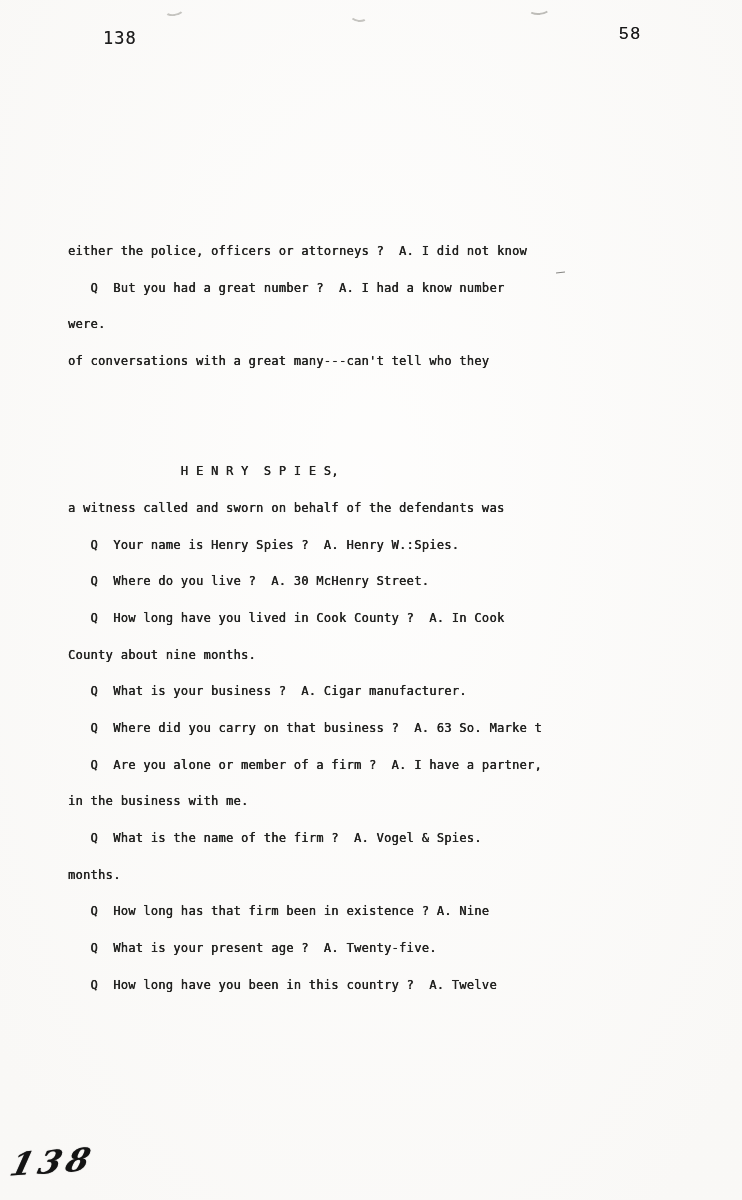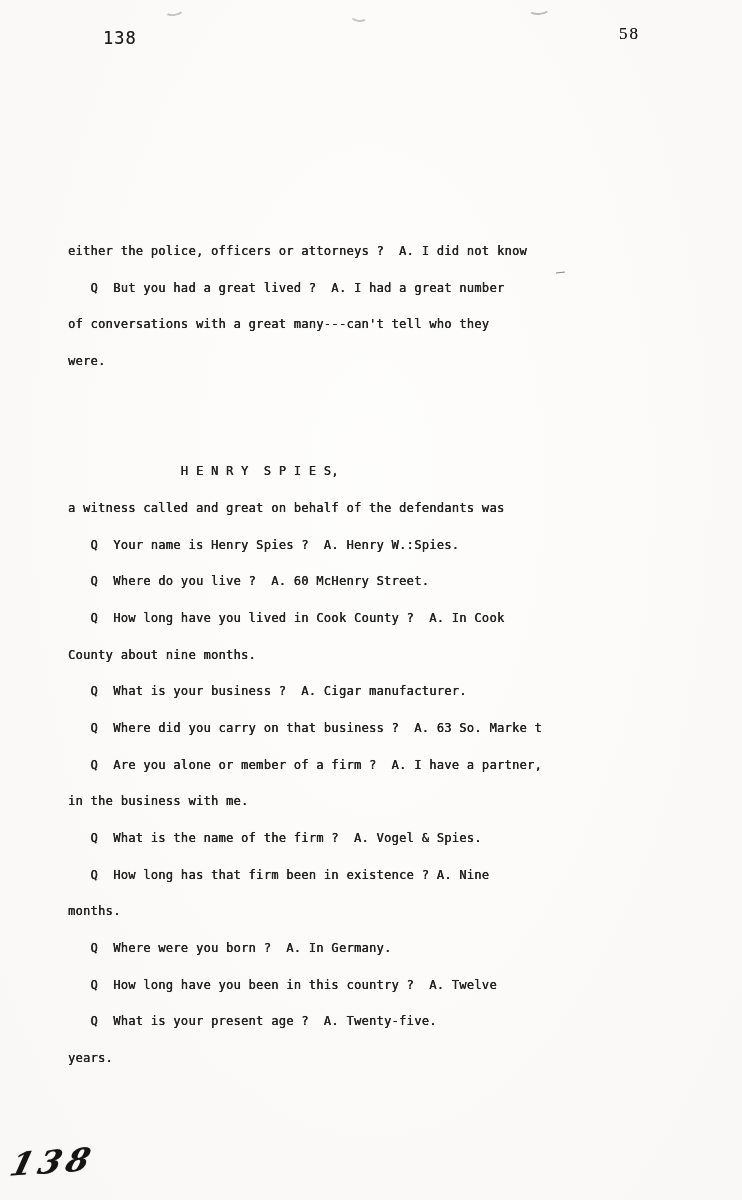--- a/index.html
+++ b/index.html
@@ -20,21 +20,21 @@
   
   .pageno{
     position:absolute;
     color:#1d1d1d;
     font-size:17px;
     text-shadow:0 0 0.6px rgba(0,0,0,0.55);
   }
   .pageno-left{left:103px;top:28px;letter-spacing:1px;}
   .pageno-right{
     left:619px;top:24px;
-    font-family:Liberation Serif, serif;
+    font-family:Liberation Sans, sans-serif;
     letter-spacing:2px;color:#161616;
     text-shadow:0 0 0.5px rgba(0,0,0,0.6);
   }
   
   .transcript{
     position:absolute;
     left:68px;top:233px;
     width:650px;
     color:#232321;
     font-size:12px;
@@ -88,39 +88,37 @@
   <span class="smudge s2"></span>
   <span class="smudge s3"></span>
   <span class="tick t1"></span>
 
   <div class="pageno pageno-left">138</div>
 
   <div class="pageno pageno-right">58</div>
 
   <div class="transcript">
       <div class="tline">either the police, officers or attorneys ?  A. I did not know</div>
-      <div class="tline">   Q  But you had a great lived ?  A. I had a great number</div>
+      <div class="tline">   Q  But you had a great number ?  A. I had a know number</div>
+      <div class="tline">were.</div>
       <div class="tline">of conversations with a great many---can't tell who they</div>
-      <div class="tline">were.</div>
       <div class="tline"></div>
       <div class="tline"></div>
       <div class="tline">               H E N R Y  S P I E S,</div>
-      <div class="tline">a witness called and great on behalf of the defendants was</div>
+      <div class="tline">a witness called and sworn on behalf of the defendants was</div>
       <div class="tline">   Q  Your name is Henry Spies ?  A. Henry W.:Spies.</div>
-      <div class="tline">   Q  Where do you live ?  A. 60 McHenry Street.</div>
+      <div class="tline">   Q  Where do you live ?  A. 30 McHenry Street.</div>
       <div class="tline">   Q  How long have you lived in Cook County ?  A. In Cook</div>
       <div class="tline">County about nine months.</div>
       <div class="tline">   Q  What is your business ?  A. Cigar manufacturer.</div>
       <div class="tline">   Q  Where did you carry on that business ?  A. 63 So. Marke t</div>
       <div class="tline">   Q  Are you alone or member of a firm ?  A. I have a partner,</div>
       <div class="tline">in the business with me.</div>
       <div class="tline">   Q  What is the name of the firm ?  A. Vogel &amp; Spies.</div>
+      <div class="tline">months.</div>
       <div class="tline">   Q  How long has that firm been in existence ? A. Nine</div>
-      <div class="tline">months.</div>
-      <div class="tline">   Q  Where were you born ?  A. In Germany.</div>
+      <div class="tline">   Q  What is your present age ?  A. Twenty-five.</div>
       <div class="tline">   Q  How long have you been in this country ?  A. Twelve</div>
-      <div class="tline">   Q  What is your present age ?  A. Twenty-five.</div>
-      <div class="tline">years.</div>
     </div>
 
   <div class="handwritten">138</div>
 
 </div>
 
 </body></html>

